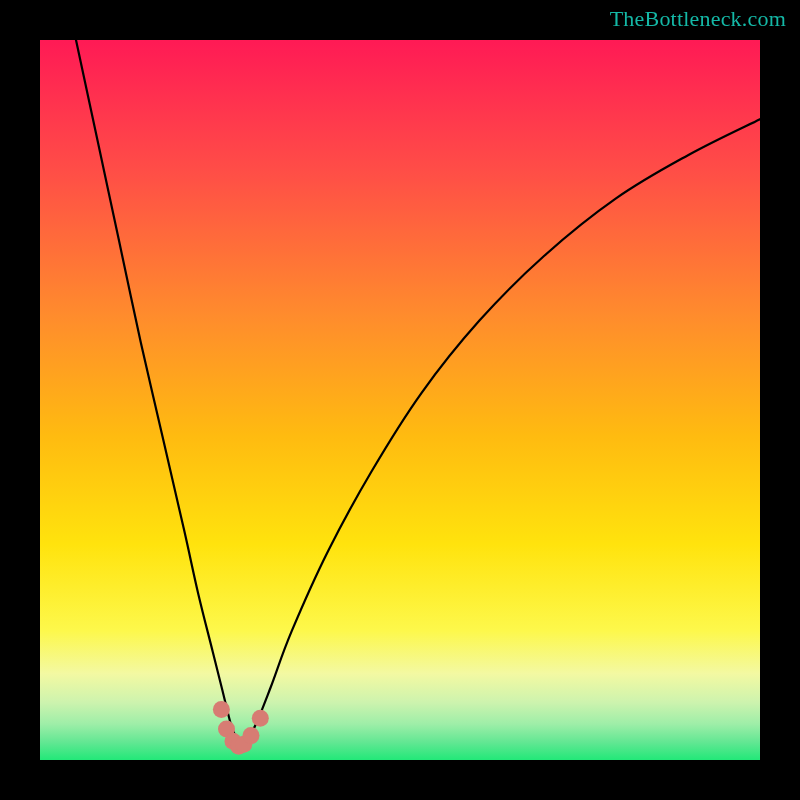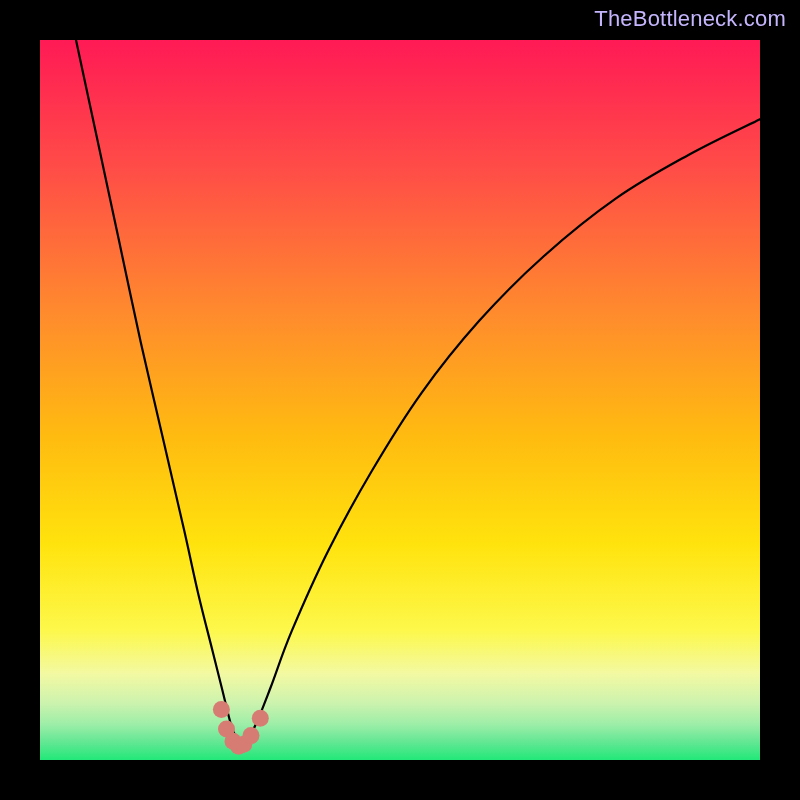--- a/index.html
+++ b/index.html
@@ -37,23 +37,23 @@
     position: absolute;
     left: 0;
     top: 0;
     width: 100%;
     height: 100%;
   }
   .watermark {
     position: absolute;
     top: 6px;
     right: 14px;
-    font-family: Liberation Sans, sans-serif;
+    font-family: Liberation Serif, serif;
     font-size: 22px;
-    color: #c4b5fd;
+    color: #14b8a6;
     letter-spacing: 0.2px;
     text-align: center;
   }
 </style>
 </head>
 <body>
 
 <div class="frame">
 
   <div class="plot">

